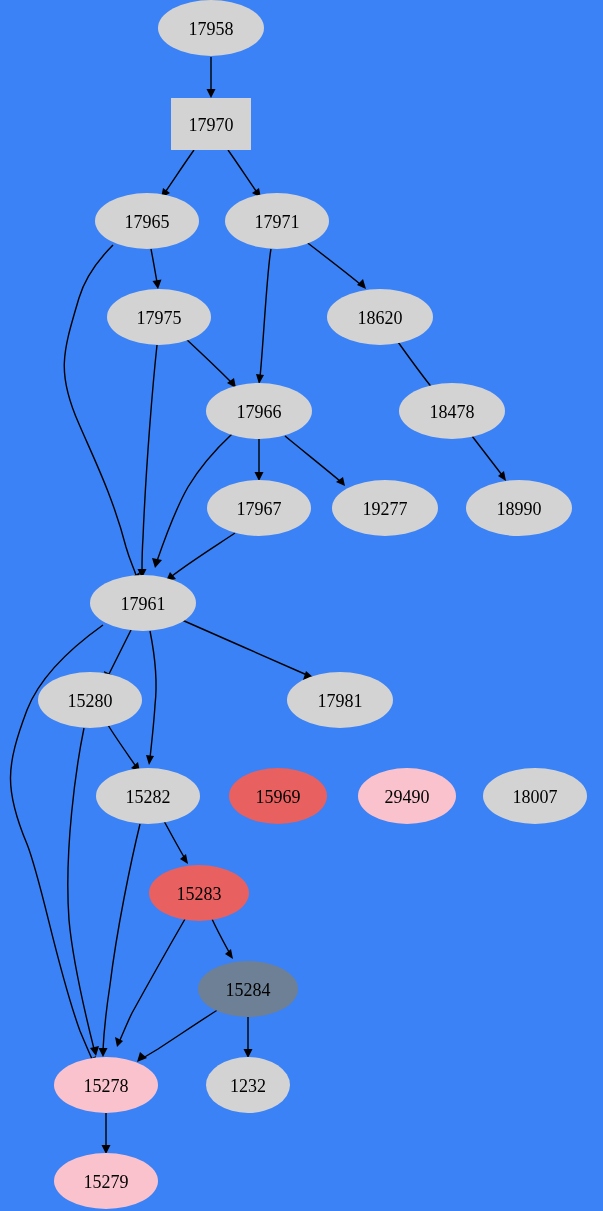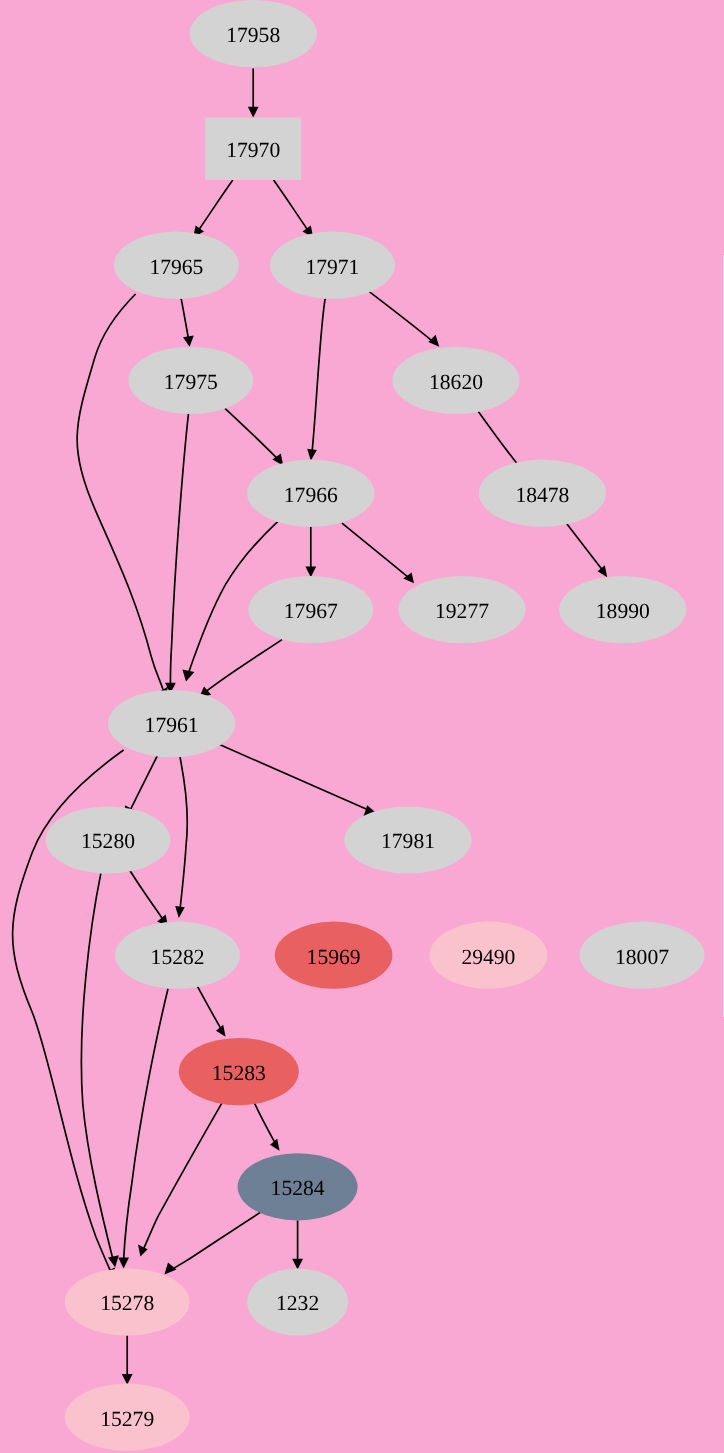--- a/index.html
+++ b/index.html
@@ -10,21 +10,21 @@
   body {
     width: 603px;
     height: 1211px;
     font-family: "Liberation Serif", "DejaVu Serif", serif;
     overflow: hidden;
   }
   #graph-root {
     position: relative;
     width: 603px;
     height: 1211px;
-    background: #f9a8d4;
+    background: #3b82f6;
   }
   svg#graph-svg {
     display: block;
     width: 603px;
     height: 1211px;
   }
   .node-shape {
     stroke: none;
   }
   .node-label {

